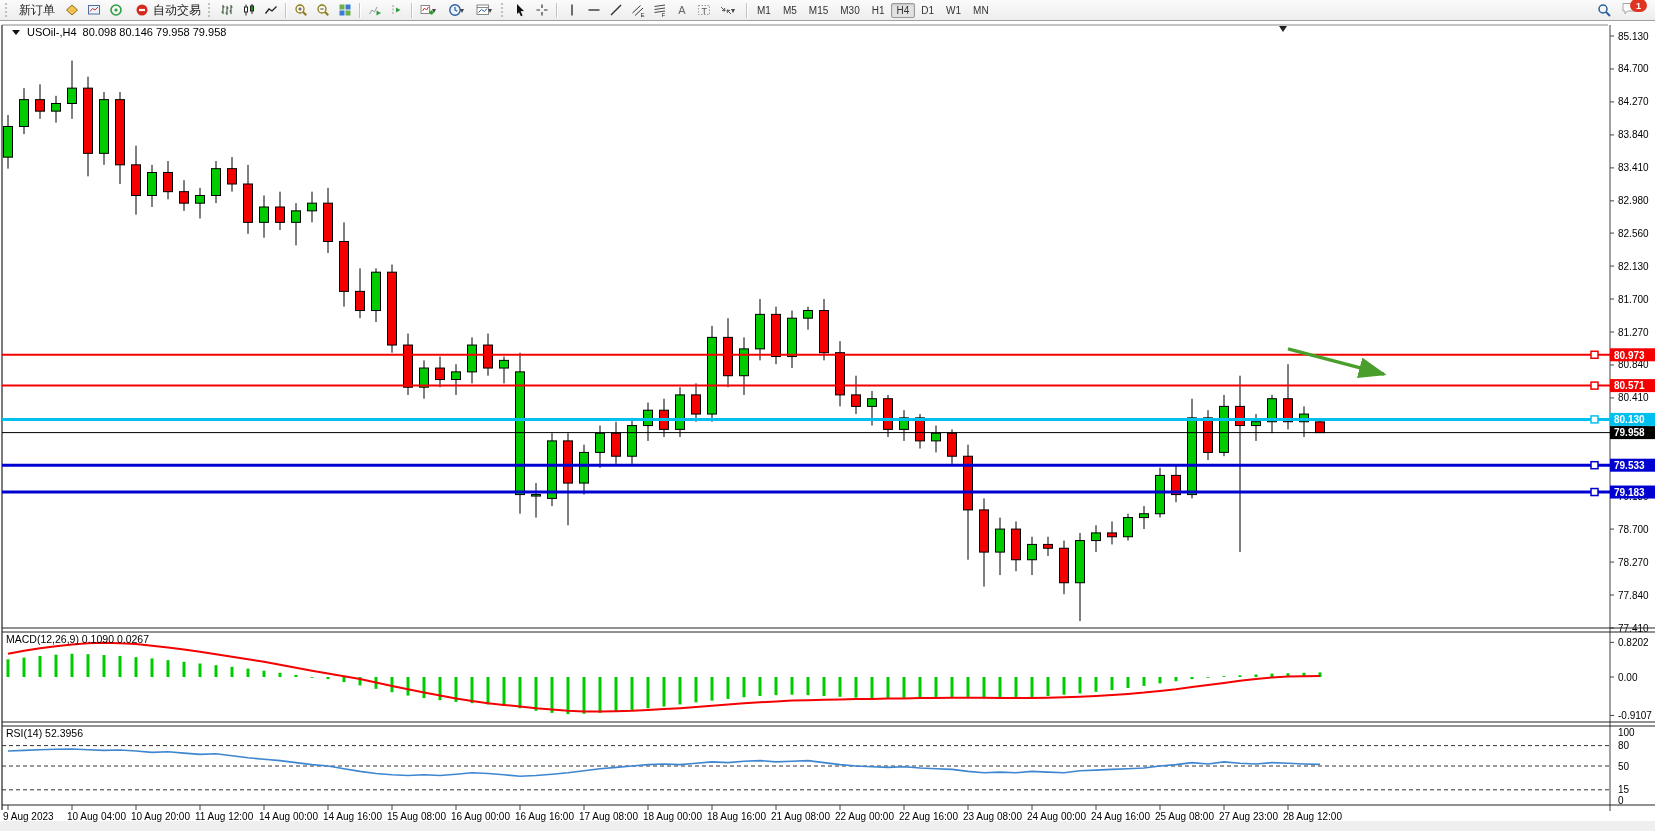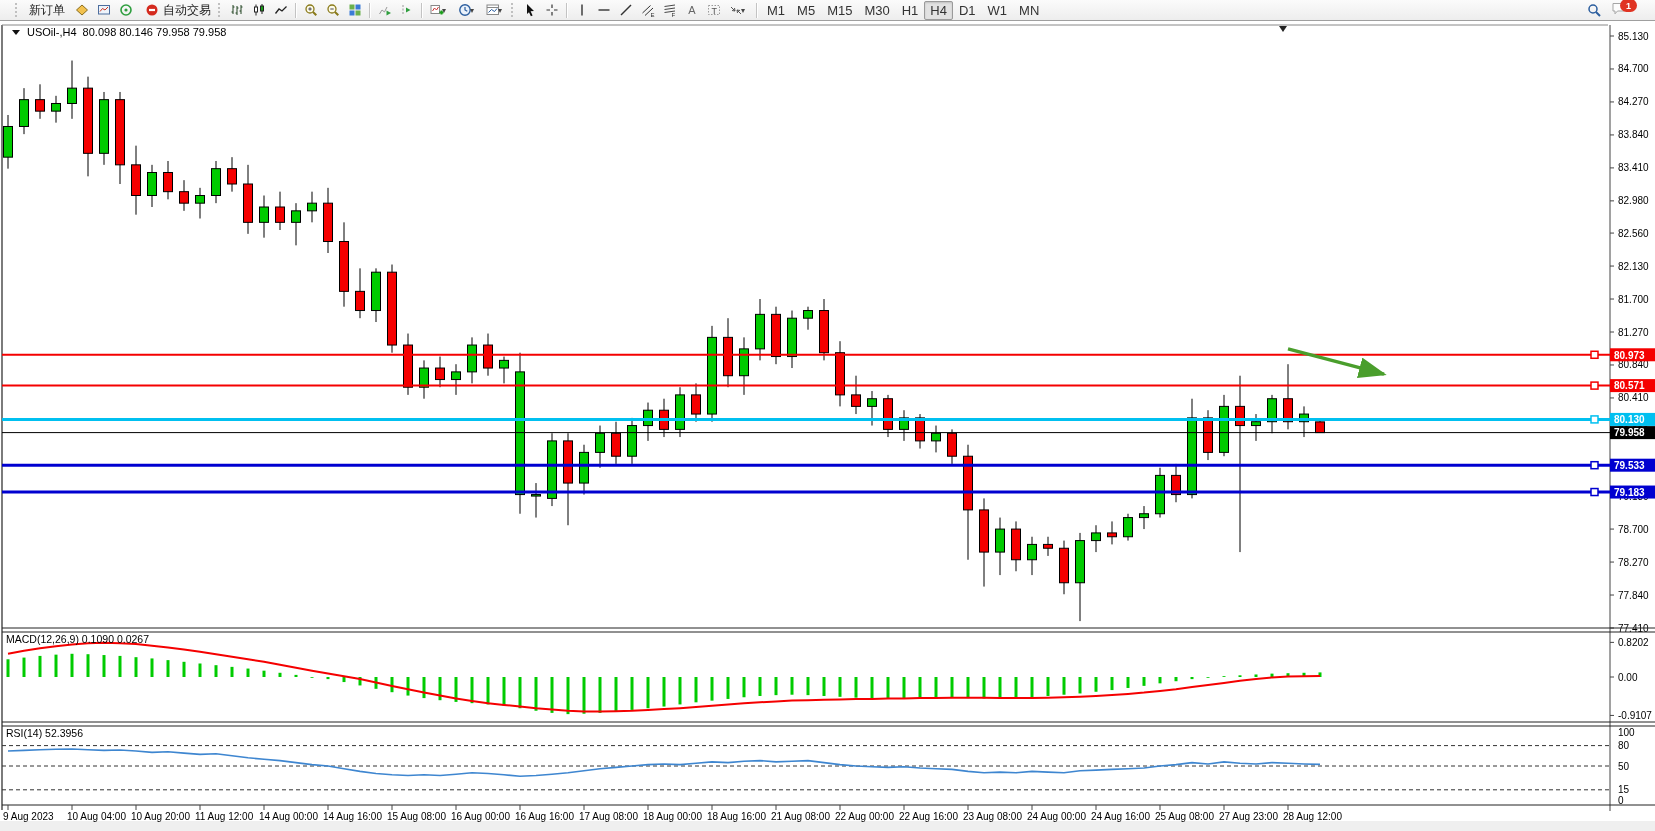--- a/index.html
+++ b/index.html
@@ -1,27 +1,27 @@
 <!DOCTYPE html>
 <html><head>
 <meta charset="utf-8">
 <style>
   html,body{margin:0;padding:0;background:#e8e8e8;}
   body{width:1655px;height:831px;overflow:hidden;font-family:"Liberation Sans",sans-serif;}
   .window{width:1655px;height:831px;background:#fff;position:relative;}
   
   .toolbar{height:20px;display:flex;align-items:center;background:linear-gradient(#fbfbfb,#ededed);
-    border-bottom:1px solid #9f9f9f;padding:0 14px;font-size:12px;color:#222;white-space:nowrap;}
+    border-bottom:1px solid #9f9f9f;padding:0 4px;font-size:12px;color:#222;white-space:nowrap;}
   .tbtn{display:inline-flex;align-items:center;gap:3px;padding:1px 5px;border:1px solid transparent;border-radius:2px;cursor:default;}
   .tbi{display:inline-flex;align-items:center;justify-content:center;width:20px;height:18px;border:1px solid transparent;border-radius:2px;}
   .tbi svg{display:block;}
   .caret{font-size:8px;color:#444;margin-left:-2px;width:8px;display:inline-block;}
   .sep{width:1px;height:15px;background:#c3c3c3;border-right:1px solid #fff;margin:0 3px;}
   .grip{width:3px;height:14px;border-left:2px dotted #c0c0c0;margin:0 3px 0 1px;}
-  .tf{font-size:13px;padding:1px 5px;border:1px solid transparent;border-radius:2px;color:#333;letter-spacing:0;}
+  .tf{font-size:10px;padding:1px 5px;border:1px solid transparent;border-radius:2px;color:#333;letter-spacing:0;}
   .tf.active{border:1px solid #9a9a9a;background:#e2e2e2;box-shadow:inset 0 1px 2px rgba(0,0,0,.15);}
   .right-icons{margin-left:auto;display:flex;align-items:center;gap:6px;padding-right:8px;}
   .chat-wrap{position:relative;width:22px;height:18px;}
   .badge{position:absolute;top:-2px;right:-4px;min-width:13px;height:13px;border-radius:8px;background:#e03423;
     color:#fff;font-size:9px;font-weight:bold;display:flex;align-items:center;justify-content:center;padding:0 2px;}
   
   .chart-area{position:relative;width:1655px;height:810px;background:#fff;}
   svg text{font-family:"Liberation Sans",sans-serif;}
 </style>
 </head>

